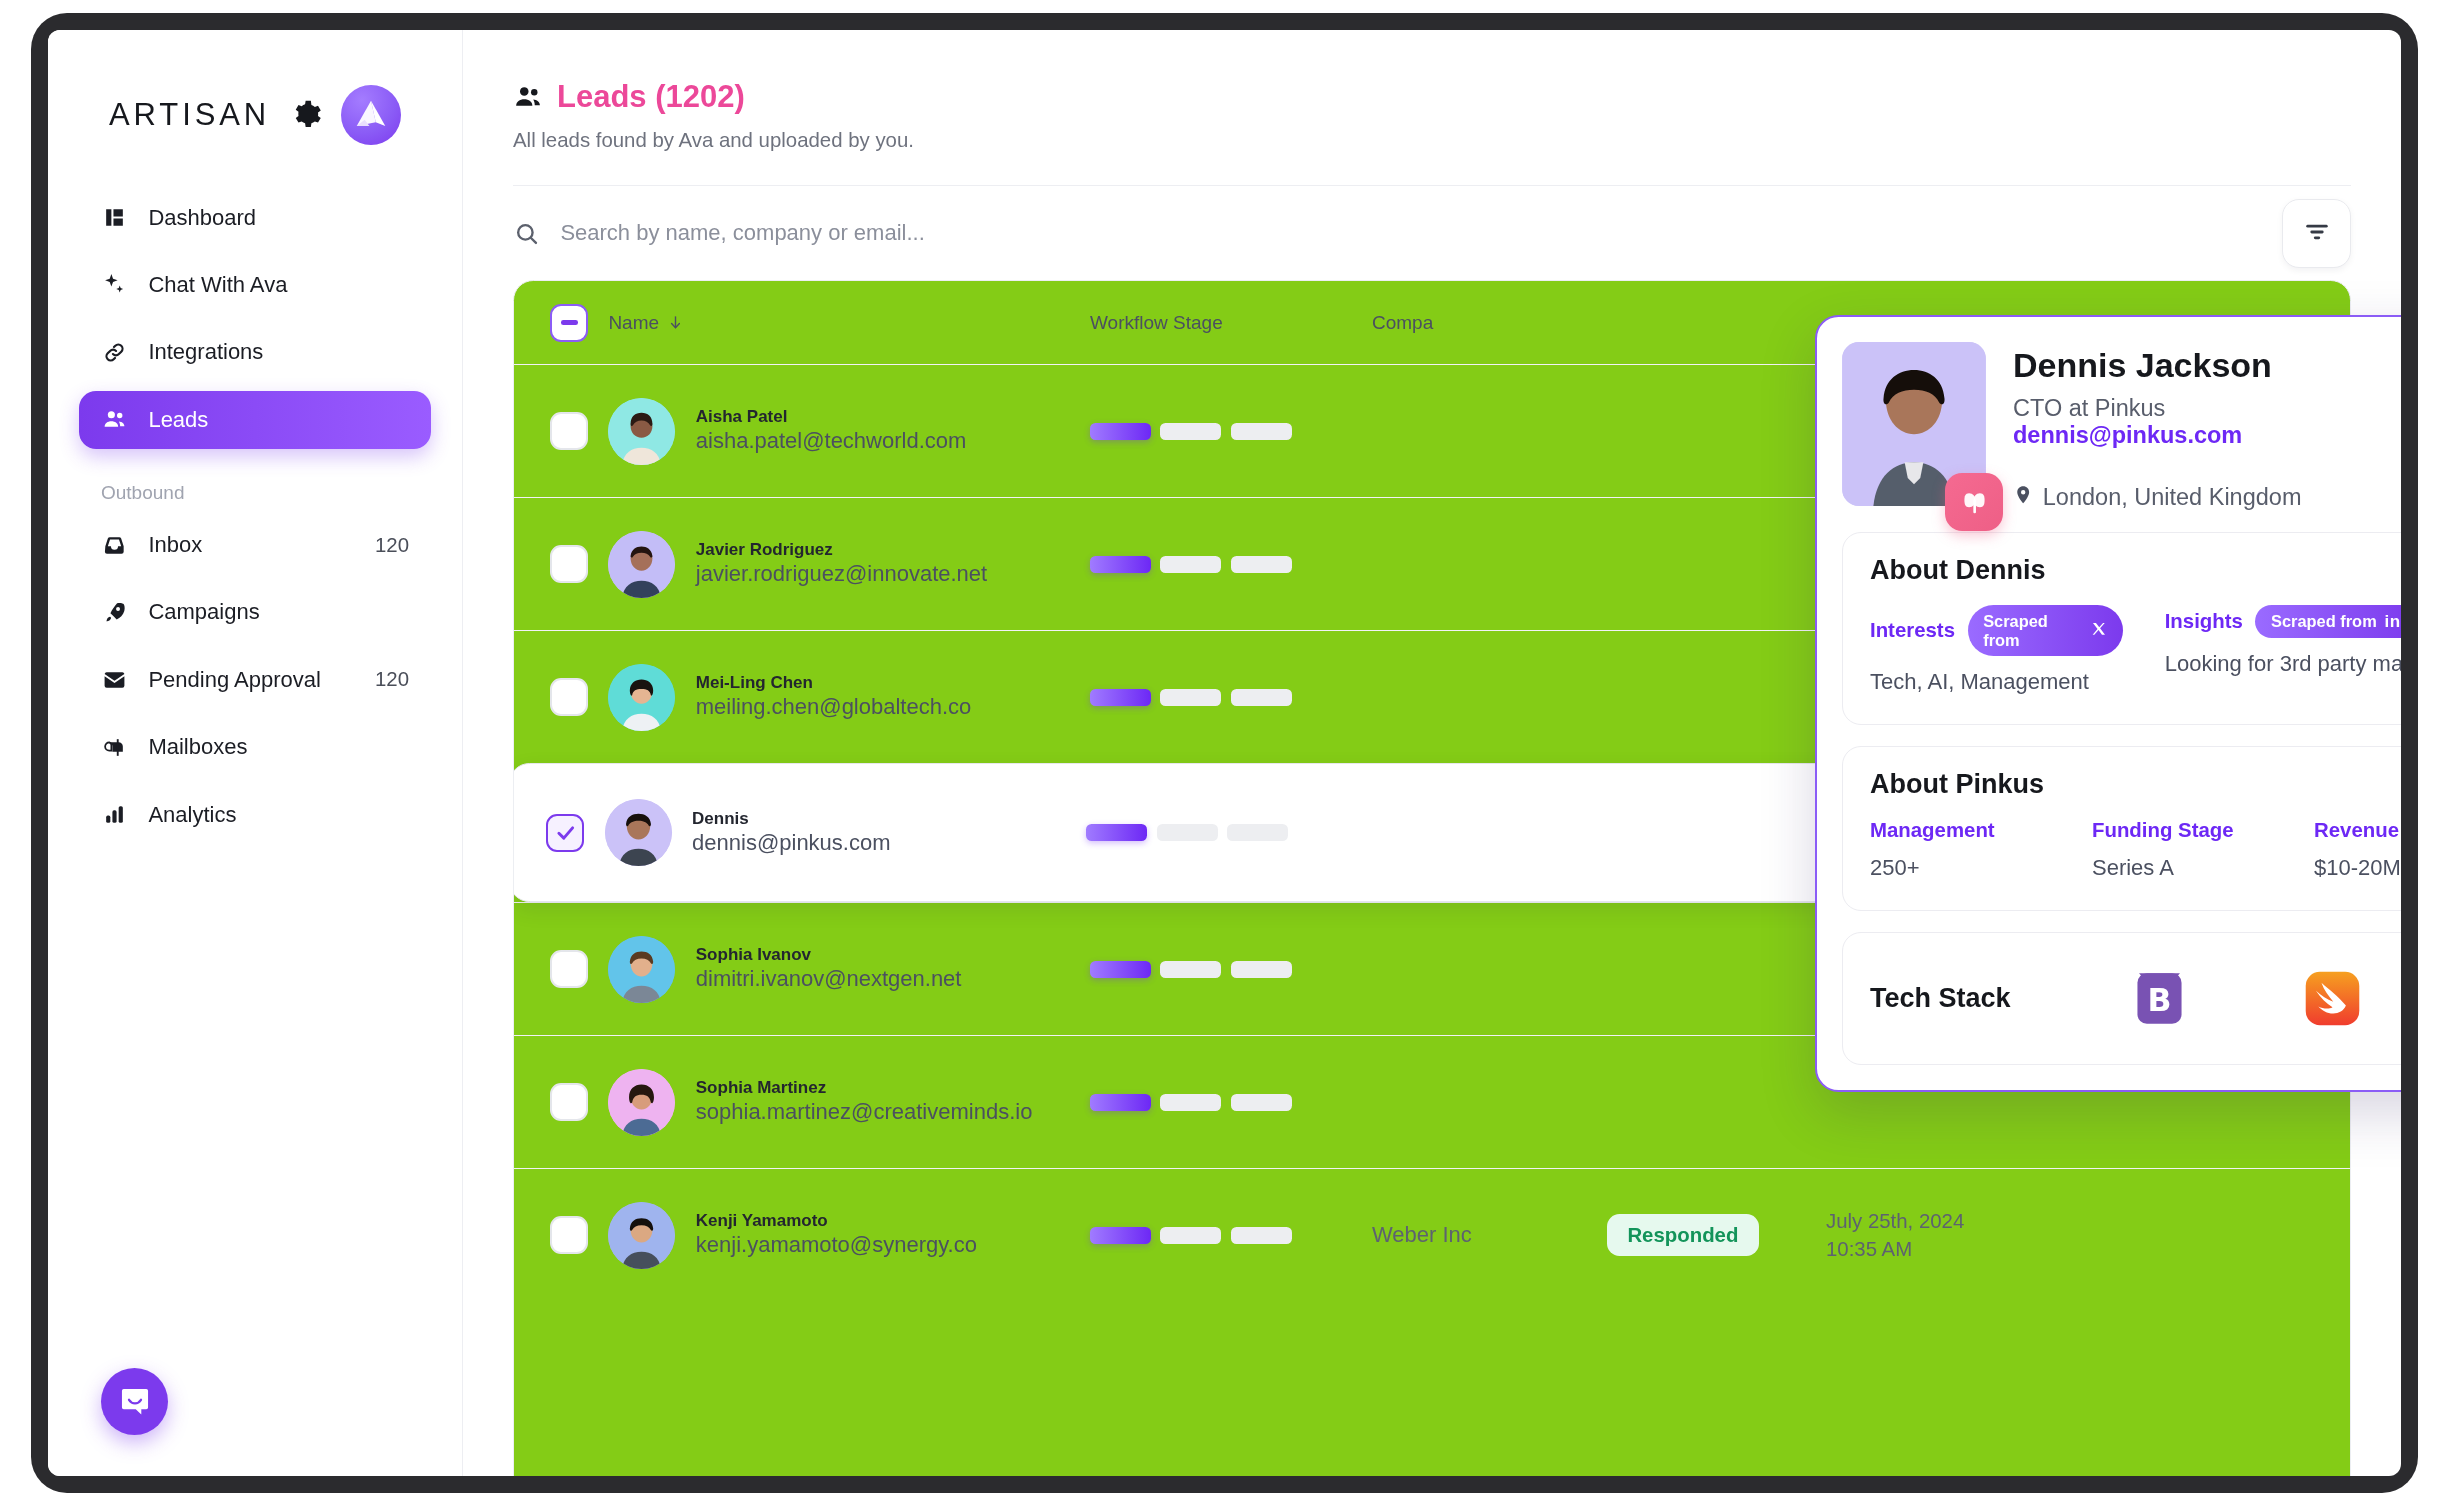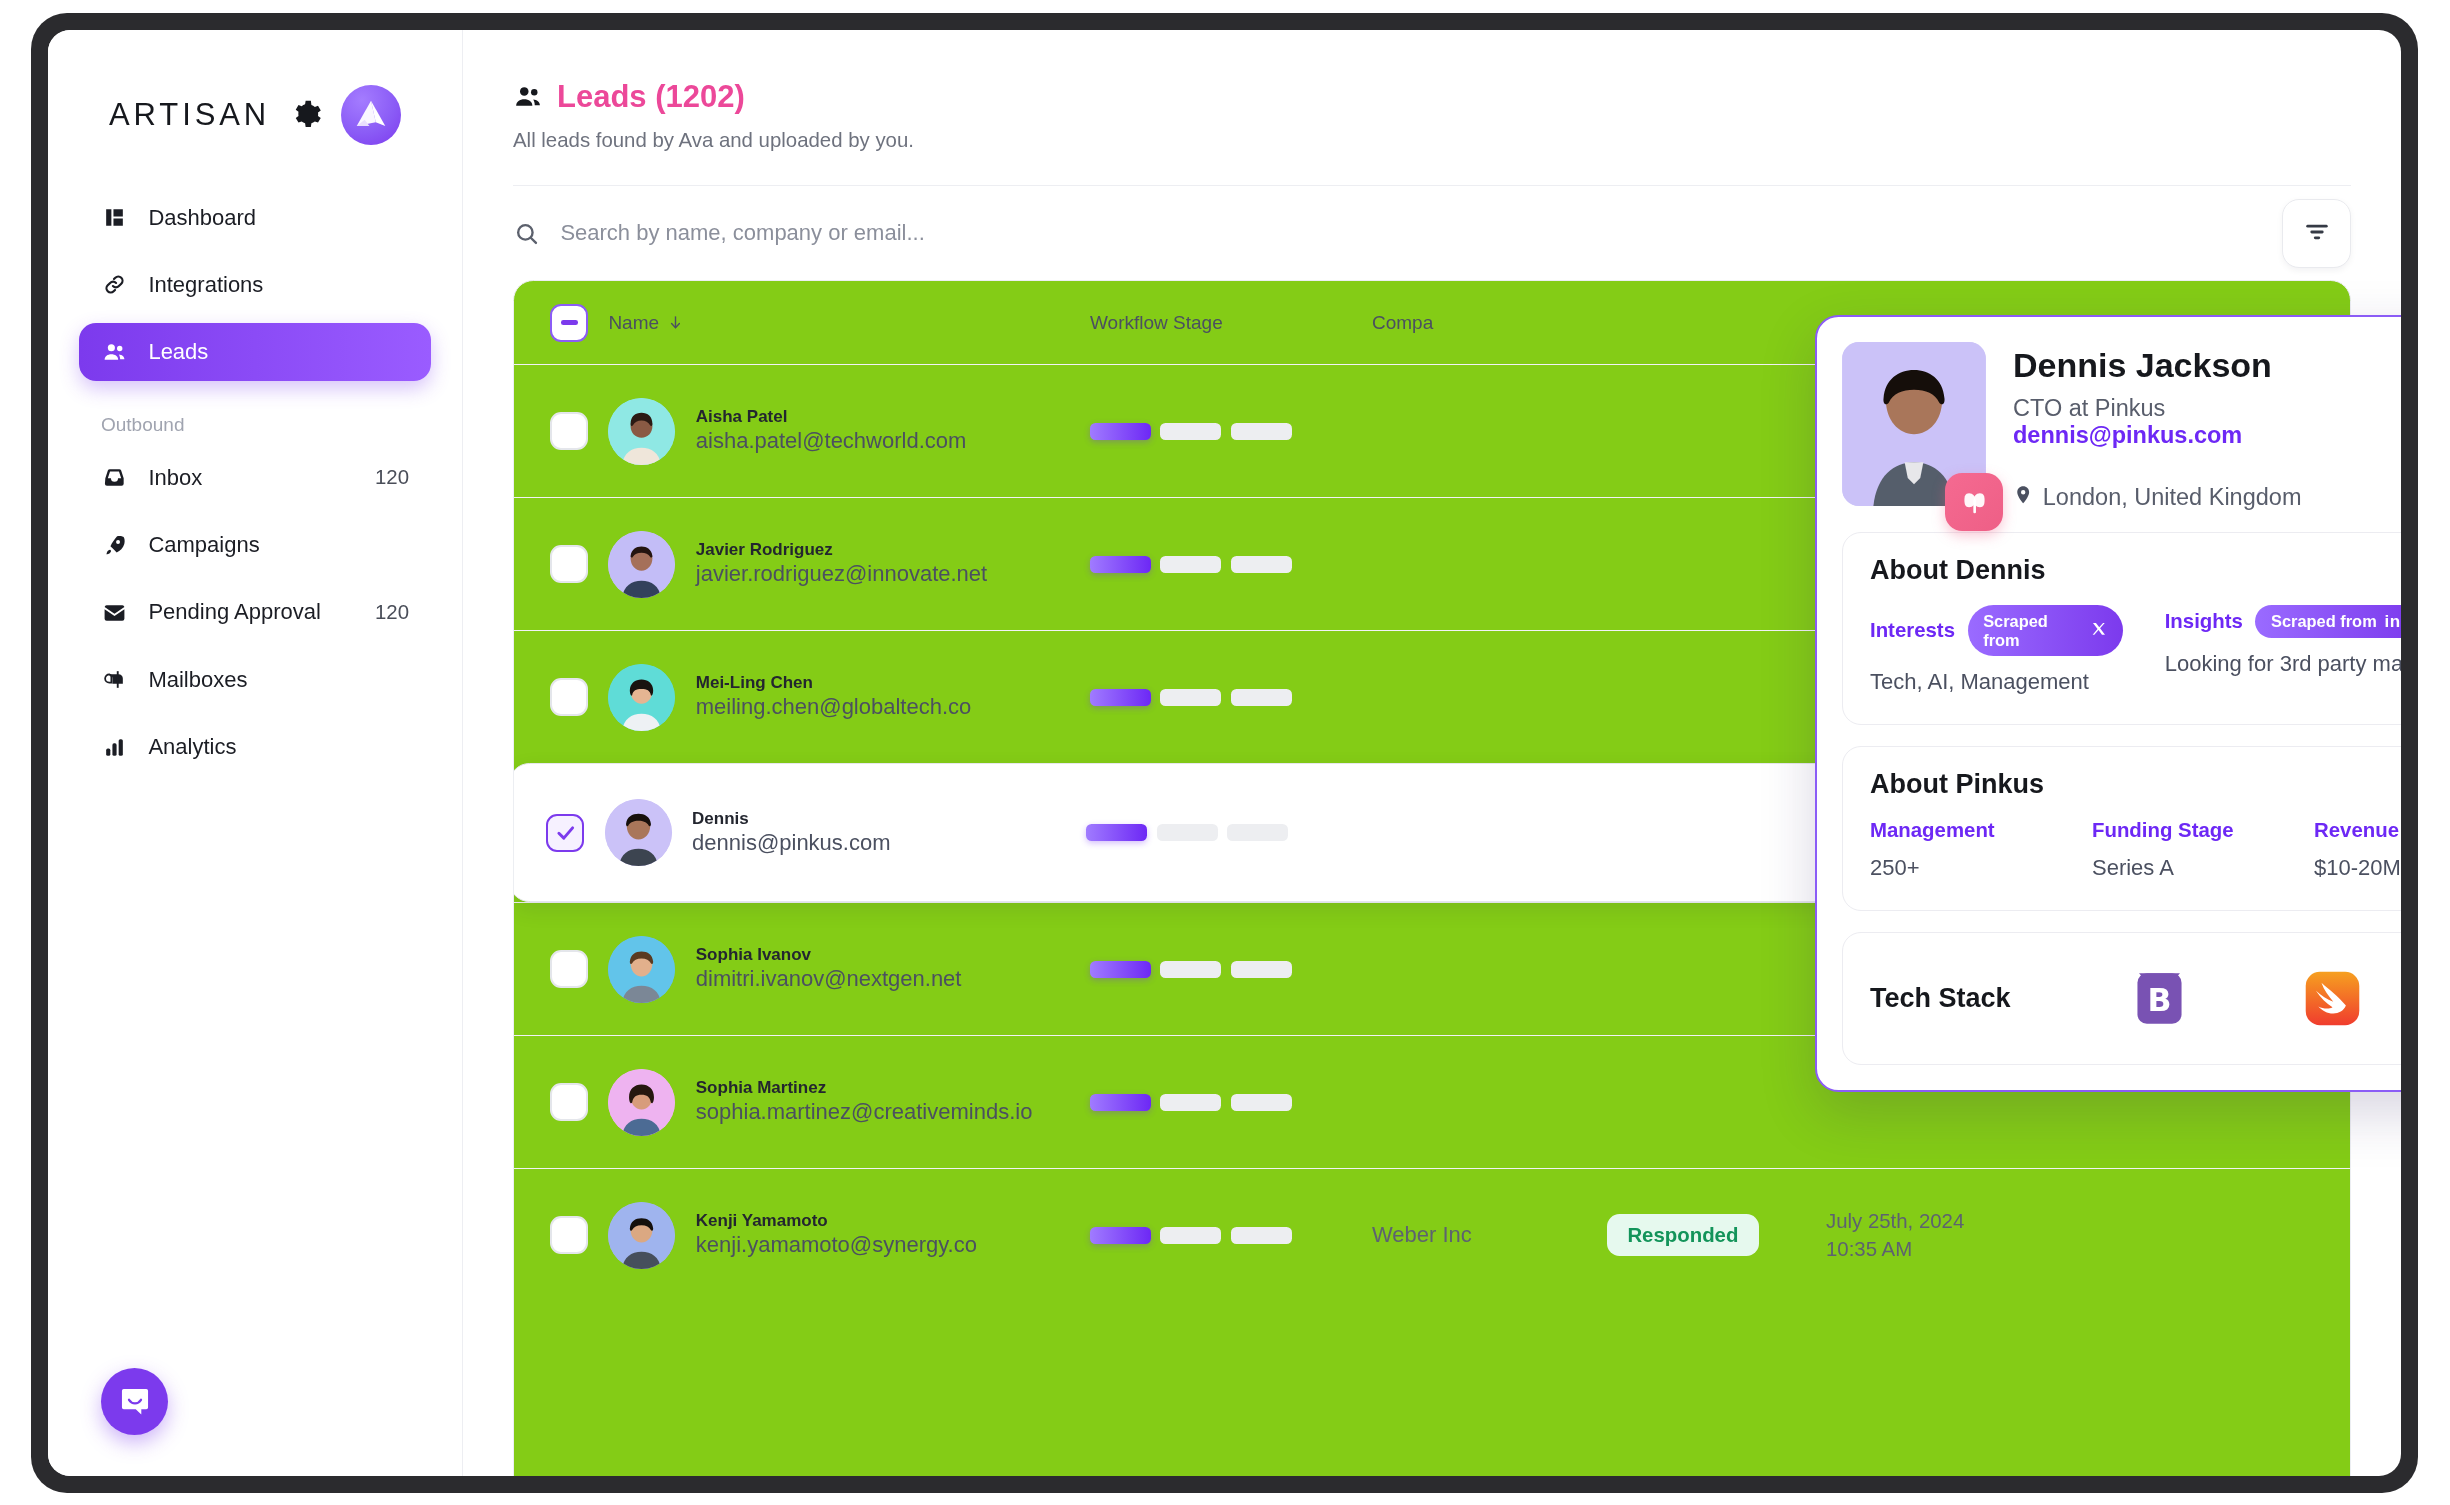--- a/index.html
+++ b/index.html
@@ -15,21 +15,21 @@
     position: absolute;
     left: 31px; top: 12.5px;
     width: 2387px; height: 1480px;
     background: #2b2b2e;
     border-radius: 36px;
     padding: 17px;
   }
   .device-screen {
     width: 100%; height: 100%;
     background: #ffffff;
-    border-radius: 22px;
+    border-radius: 12px;
     overflow: hidden;
     position: relative;
     display: flex;
     align-items: flex-end;
   }
 
   
   .sidebar {
     width: 415px; height: 100%;
     background: #ffffff;
@@ -312,20 +312,29 @@
         <span class="nav-ico">
           <svg viewBox="0 0 24 24" fill="currentColor">
                 <path d="M4 4h5v16H4z" rx="1"></path>
                 <path d="M11 4h9v7h-9z"></path>
                 <path d="M11 13h9v7h-9z"></path>
               </svg>
         </span>
         <span>Dashboard</span>
       </div>
 
+      <div class="nav-item">
+        <span class="nav-ico">
+          <svg viewBox="0 0 24 24" fill="currentColor">
+                <path d="M9 2l1.6 4.4L15 8l-4.4 1.6L9 14l-1.6-4.4L3 8l4.4-1.6z"></path>
+                <path d="M17 13l.9 2.4 2.4.9-2.4.9-.9 2.4-.9-2.4-2.4-.9 2.4-.9z"></path>
+              </svg>
+        </span>
+        <span>Chat With Ava</span>
+      </div>
 
       <div class="nav-item">
         <span class="nav-ico">
           <svg viewBox="0 0 24 24" fill="none" stroke="currentColor" stroke-width="2.1" stroke-linecap="round">
                 <path d="M10.5 13.5a4 4 0 0 0 5.7 0l2.3-2.3a4 4 0 1 0-5.7-5.7l-1.3 1.3"></path>
                 <path d="M13.5 10.5a4 4 0 0 0-5.7 0l-2.3 2.3a4 4 0 1 0 5.7 5.7l1.3-1.3"></path>
               </svg>
         </span>
         <span>Integrations</span>
       </div>

